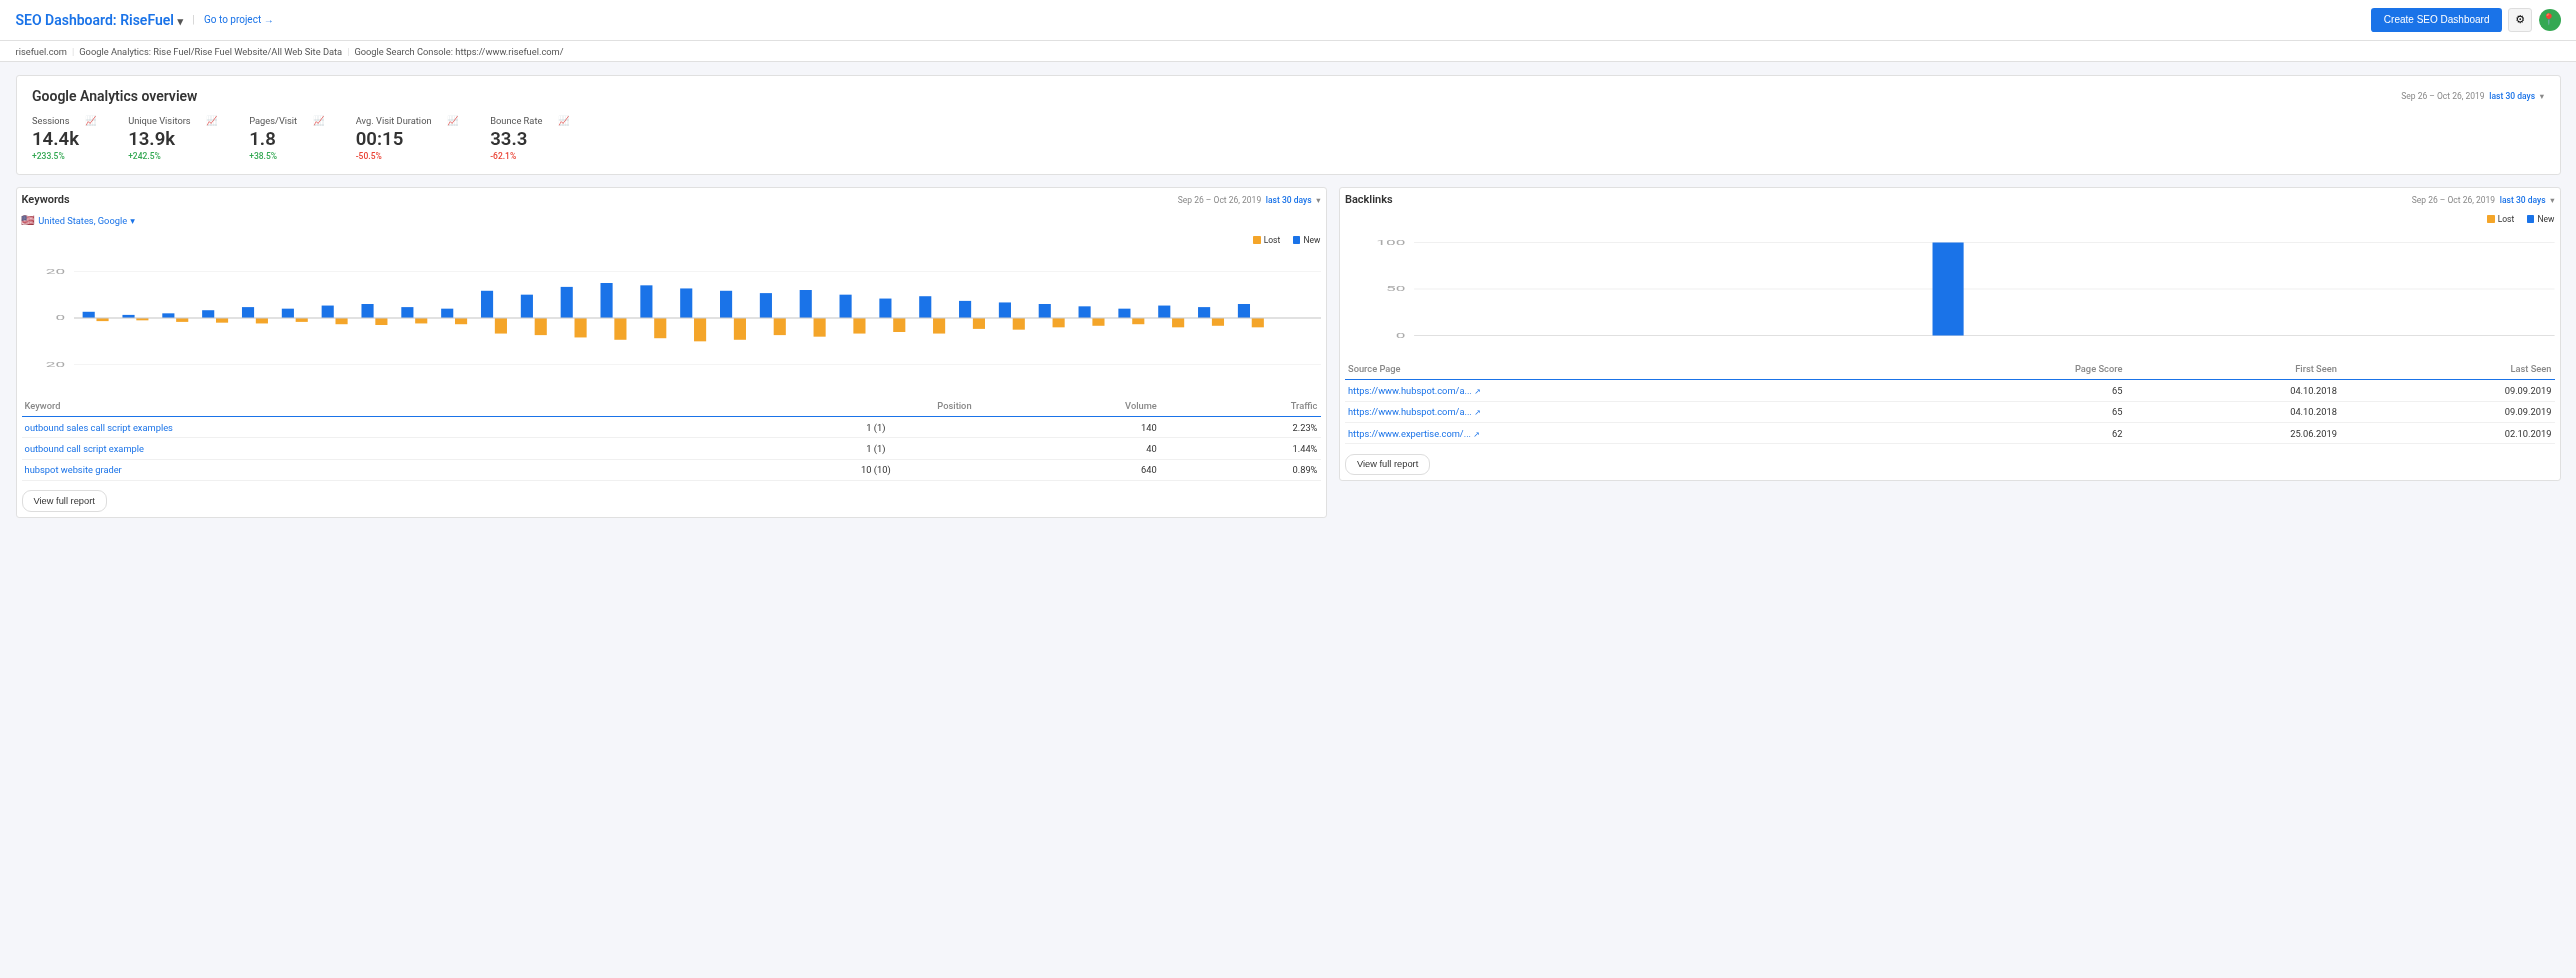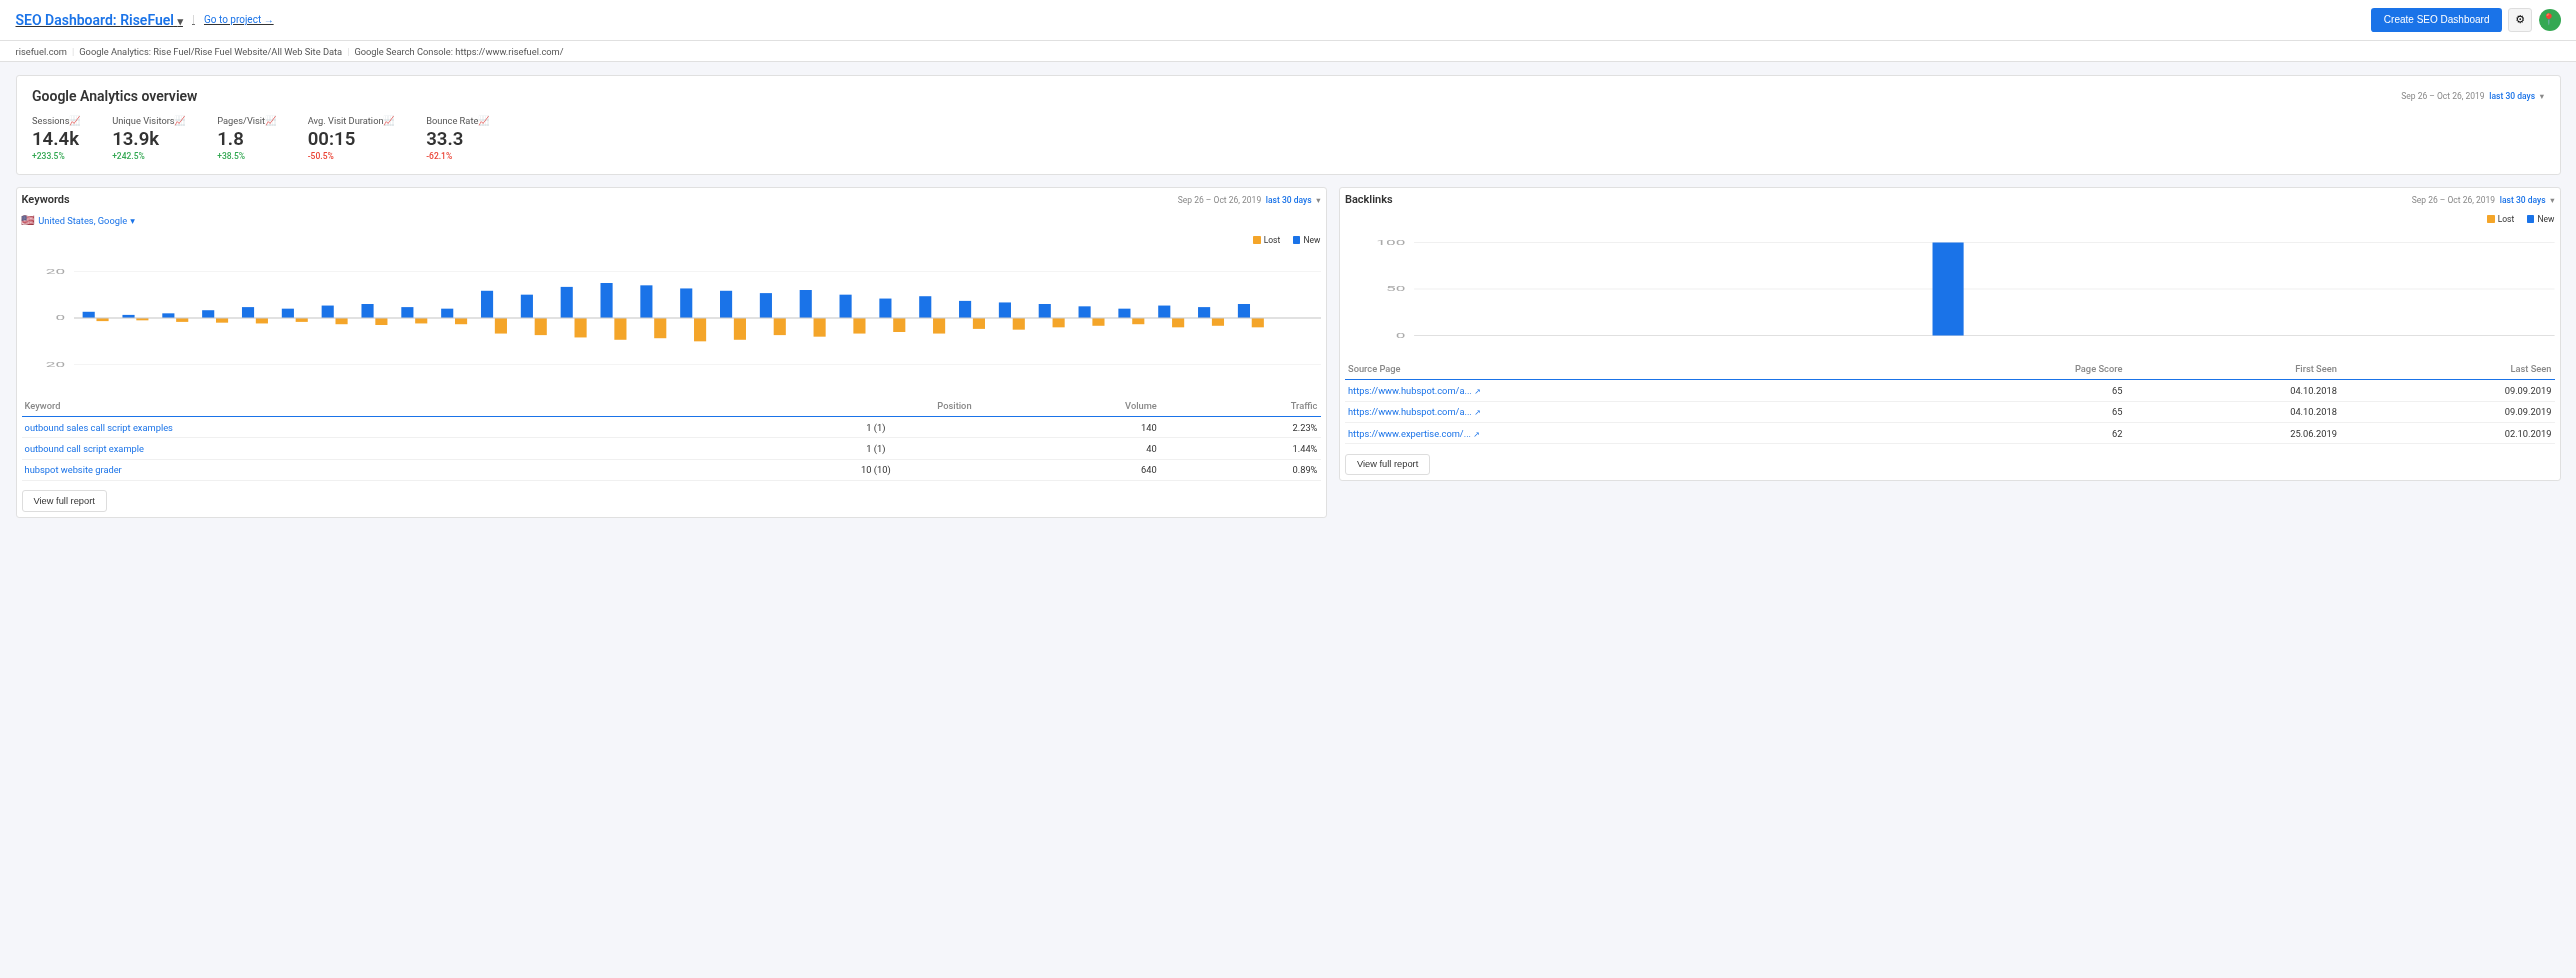--- a/index.html
+++ b/index.html
@@ -1,20 +1,20 @@
 <!DOCTYPE html>
 <html style="font-size:12.4px"><head>
   <meta charset="utf-8">
   <style>
     * { box-sizing: border-box; margin: 0; padding: 0; }
     body { font-family: -apple-system, BlinkMacSystemFont, 'Segoe UI', Roboto, sans-serif; background: #f5f6fa; color: #333; font-size: 10px; }
 
     
     .header { background: #fff; border-bottom: 0.8px solid #e0e0e0; padding: 7.8px 15.5px; display: flex; align-items: center; justify-content: space-between; }
-    .header-left { display: flex; align-items: center; gap: 9.3px; text-decoration: underline; }
+    .header-left { display: flex; align-items: center; gap: 9.3px; }
     .header-title { font-size: 14px; font-weight: 600; color: #333; }
     .header-title span { color: #1a73e8; }
     .header-title .arrow { color: #555; font-size: 11px; cursor: pointer; }
     .header-divider { color: #ccc; }
     .go-to-project { color: #1a73e8; font-size: 10px; cursor: pointer; text-decoration: none; }
     .header-right { display: flex; align-items: center; gap: 6.2px; }
     .create-btn { background: #1a73e8; color: #fff; border: none; padding: 6.2px 12.4px; border-radius: 3.1px; font-size: 10px; cursor: pointer; font-weight: 500; }
     .icon-btn { background: #f5f5f5; border: 0.8px solid #ddd; border-radius: 3.1px; padding: 4.7px 6.2px; cursor: pointer; font-size: 11px; }
     .green-icon { background: #34a853; color: #fff; border: none; border-radius: 50%; width: 22px; height: 22px; font-size: 11px; cursor: pointer; display: flex; align-items: center; justify-content: center; }
 
@@ -26,21 +26,21 @@
     .main { padding: 12.4px 15.5px; }
 
     
     .overview-section { background: #fff; border: 0.8px solid #e0e0e0; border-radius: 3.1px; padding: 12.4px 15.5px; margin-bottom: 12.4px; }
     .overview-header { display: flex; align-items: center; justify-content: space-between; margin-bottom: 11px; }
     .overview-title { font-size: 14px; font-weight: 600; color: #333; }
     .date-range { font-size: 8.5px; color: #888; display: flex; align-items: center; gap: 4.7px; }
     .date-range .last30 { color: #1a73e8; cursor: pointer; font-weight: 500; }
     .metrics-row { display: flex; gap: 31px; }
     .metric { display: flex; flex-direction: column; gap: 1.6px; }
-    .metric-label { font-size: 9.3px; color: #555; display: flex; align-items: center; gap: 0; }
+    .metric-label { font-size: 9.3px; color: #555; display: flex; align-items: center; gap: 16px; }
     .metric-value { font-size: 18.6px; font-weight: 600; color: #333; }
     .metric-change { font-size: 8.5px; font-weight: 500; }
     .metric-change.positive { color: #34a853; }
     .metric-change.negative { color: #ea4335; }
     .trend-icon { color: #f4a529; font-size: 9.3px; }
 
     
     .two-col { display: flex; gap: 12.4px; }
     .col-left { flex: 1; min-width: 0; }
     .col-right { flex: 0 0 48%; }
@@ -67,21 +67,21 @@
     
     .kw-table { width: 100%; border-collapse: collapse; font-size: 9.3px; }
     .kw-table th { text-align: left; padding: 4.7px 3.1px; color: #888; font-weight: 500; border-bottom: 1.6px solid #1a73e8; }
     .kw-table th.right { text-align: right; }
     .kw-table td { padding: 4.7px 3.1px; border-bottom: 0.8px solid #f0f0f0; color: #333; }
     .kw-table td.right { text-align: right; }
     .kw-table td a { color: #1a73e8; text-decoration: none; }
     .kw-table td.center { text-align: center; }
 
     
-    .view-report-btn { margin-top: 9.3px; border: 0.8px solid #ddd; background: #fff; padding: 4.7px 11px; border-radius: 3px; font-size: 9.3px; color: #333; cursor: pointer; }
+    .view-report-btn { margin-top: 9.3px; border: 0.8px solid #ddd; background: #fff; padding: 4.7px 11px; border-radius: 9px; font-size: 9.3px; color: #333; cursor: pointer; }
 
     
     .bl-table { width: 100%; border-collapse: collapse; font-size: 9.3px; }
     .bl-table th { text-align: left; padding: 4.7px 3.1px; color: #888; font-weight: 500; border-bottom: 1.6px solid #1a73e8; }
     .bl-table th.right { text-align: right; }
     .bl-table td { padding: 4.7px 3.1px; border-bottom: 0.8px solid #f0f0f0; color: #333; }
     .bl-table td.right { text-align: right; }
     .bl-table td a { color: #1a73e8; text-decoration: none; }
     .external-icon { font-size: 7.8px; color: #1a73e8; }
 

